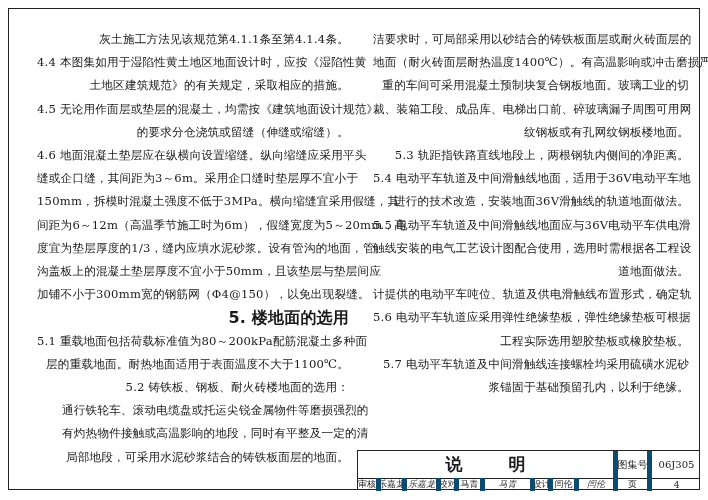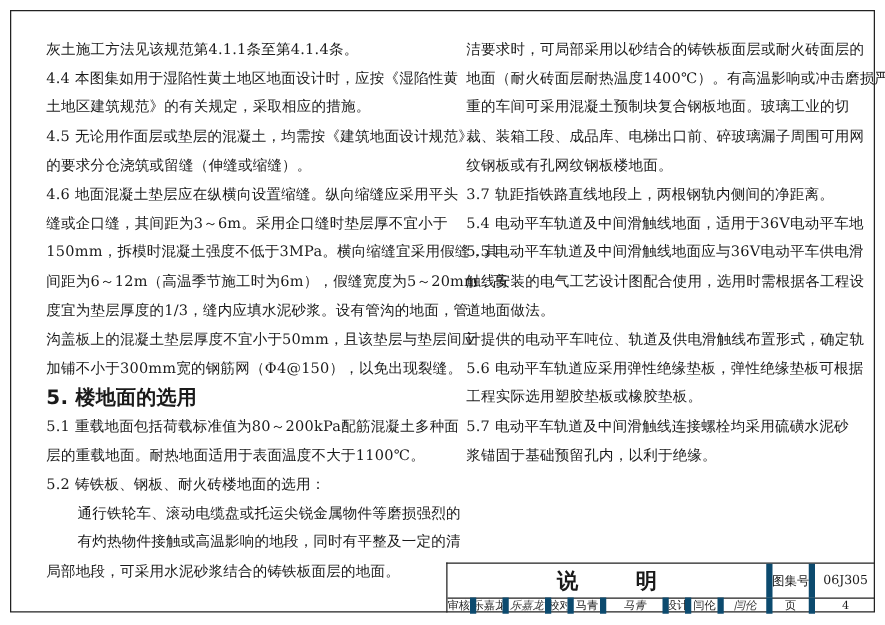--- a/index.html
+++ b/index.html
@@ -3,21 +3,21 @@
 <meta charset="utf-8">
 <style>
   html, body { margin: 0; padding: 0; background: #ffffff; }
   body { width: 708px; height: 500px; position: relative; overflow: hidden;
          font-family: "DejaVu Serif", "Liberation Serif", serif; color: #1a1a1a; }
   .frame { position: absolute; left: 8px; top: 8px; width: 692px; height: 482px;
            border: 1.5px solid #222; box-sizing: border-box; }
   .col { position: absolute; top: 28px; font-size: 11.6px; line-height: 23.2px; }
   .col.left { left: 37px; width: 312px; }
   .col.right { left: 373px; width: 316px; }
-  .p { margin: 0; white-space: nowrap; letter-spacing: 0.2px; }
+  .p { margin: 0; white-space: nowrap; letter-spacing: 0.2px; text-align: right; }
   .p.indent { padding-left: 25px; }
   .p.heading { font-family: "DejaVu Sans", "Liberation Sans", sans-serif; font-weight: bold; font-size: 16px; }
   .title-block { position: absolute; left: 357px; top: 450px; width: 343px; height: 40px;
                  border-top: 1.2px solid #222; border-left: 1.2px solid #222; box-sizing: border-box; }
   .tb-row1 { position: absolute; left: 0; top: 0; width: 100%; height: 27px; border-bottom: 1px solid #222; }
   .tb-row2 { position: absolute; left: 0; top: 27px; width: 100%; height: 13px; }
   .tb-title { position: absolute; left: 0; top: 0; width: 255px; height: 27px;
               display: flex; align-items: center; justify-content: center; gap: 46px;
               font-family: "DejaVu Sans", "Liberation Sans", sans-serif; font-size: 17px; font-weight: bold; }
   .tb-cell { position: absolute; top: 0; height: 100%; border-left: 5px solid #0c4a6e; box-sizing: border-box;
@@ -51,22 +51,23 @@
   <p class="p indent">有灼热物件接触或高温影响的地段，同时有平整及一定的清</p>
   <p class="p">局部地段，可采用水泥砂浆结合的铸铁板面层的地面。</p>
 </div>
 
 <div class="col right">
   <p class="p">洁要求时，可局部采用以砂结合的铸铁板面层或耐火砖面层的</p>
   <p class="p">地面（耐火砖面层耐热温度1400℃）。有高温影响或冲击磨损严</p>
   <p class="p">重的车间可采用混凝土预制块复合钢板地面。玻璃工业的切</p>
   <p class="p">裁、装箱工段、成品库、电梯出口前、碎玻璃漏子周围可用网</p>
   <p class="p">纹钢板或有孔网纹钢板楼地面。</p>
-  <p class="p">3.7 轨距指铁路直线地段上，两根钢轨内侧间的净距离。</p>
+  <p class="p">5.3 轨距指铁路直线地段上，两根钢轨内侧间的净距离。</p>
   <p class="p">5.4 电动平车轨道及中间滑触线地面，适用于36V电动平车地</p>
+  <p class="p">进行的技术改造，安装地面36V滑触线的轨道地面做法。</p>
   <p class="p">5.5 电动平车轨道及中间滑触线地面应与36V电动平车供电滑</p>
   <p class="p">触线安装的电气工艺设计图配合使用，选用时需根据各工程设</p>
   <p class="p">道地面做法。</p>
   <p class="p">计提供的电动平车吨位、轨道及供电滑触线布置形式，确定轨</p>
   <p class="p">5.6 电动平车轨道应采用弹性绝缘垫板，弹性绝缘垫板可根据</p>
   <p class="p">工程实际选用塑胶垫板或橡胶垫板。</p>
   <p class="p">5.7 电动平车轨道及中间滑触线连接螺栓均采用硫磺水泥砂</p>
   <p class="p">浆锚固于基础预留孔内，以利于绝缘。</p>
 </div>
 

